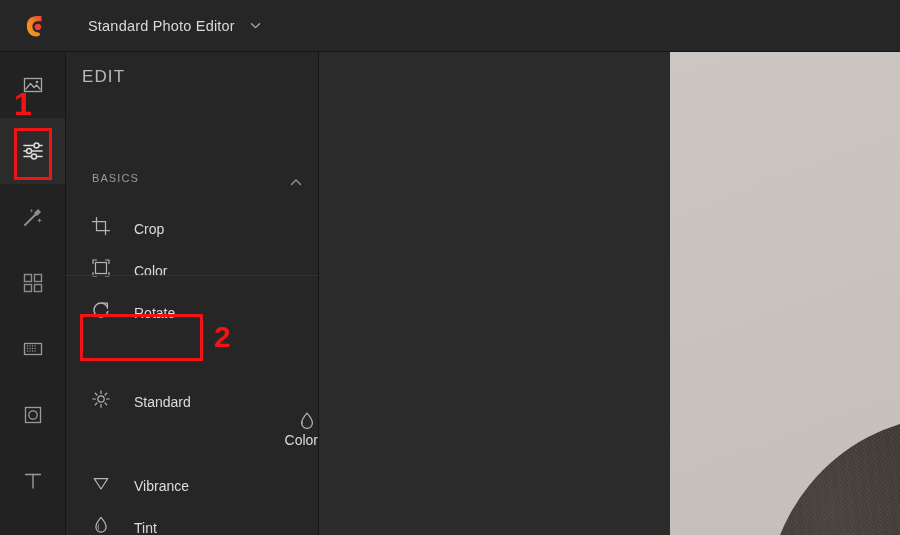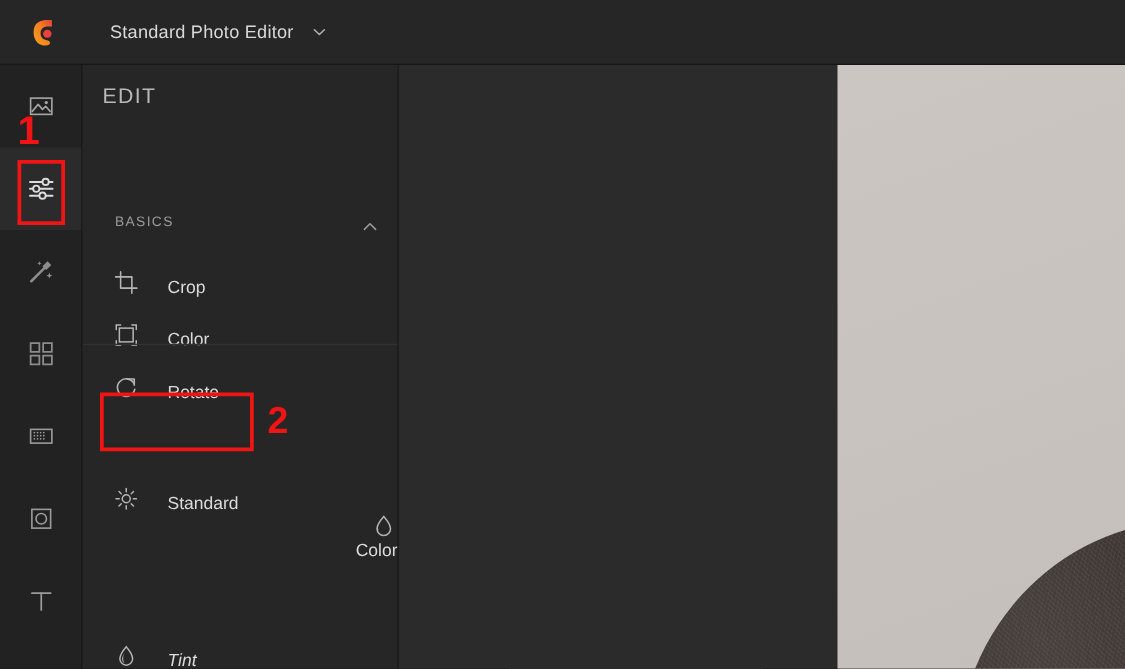--- a/index.html
+++ b/index.html
@@ -314,22 +314,30 @@
     <div class="item" style="top:358px;flex-direction:column;">
       <span class="ico">
         <svg width="20" height="20" viewBox="0 0 20 20">
           <path d="M10 2.2 C10 2.2 4.6 8.4 4.6 12 A5.4 5.4 0 0 0 15.4 12 C15.4 8.4 10 2.2 10 2.2 Z" fill="none" stroke="#b5b5b5" stroke-width="1.2"></path>
           <path d="M10 2.2 C10 2.2 8.2 4.3 6.7 6.9 A6.6 6.6 0 0 0 6.1 13.6 A5.4 5.4 0 0 1 4.6 12 C4.6 8.4 10 2.2 10 2.2 Z" fill="#b5b5b5"></path>
         </svg>
       </span>
       <span class="txt">Color</span>
     </div>
 
-
-    <div class="item" style="top:442px;font-style:italic;">
+    <div class="item" style="top:400px;">
+      <span class="ico">
+        <svg width="20" height="20" viewBox="0 0 20 20">
+          <path d="M3.2 5.5 L16.8 5.5 L10 16 Z" fill="none" stroke="#b5b5b5" stroke-width="1.25" stroke-linejoin="round"></path>
+        </svg>
+      </span>
+      <span class="txt">Vibrance</span>
+    </div>
+
+    <div class="item" style="top:442px;">
       <span class="ico">
         <svg width="20" height="20" viewBox="0 0 20 20">
           <path d="M10 2.4 C10 2.4 4.9 8.4 4.9 12 A5.1 5.1 0 0 0 15.1 12 C15.1 8.4 10 2.4 10 2.4 Z" fill="none" stroke="#b5b5b5" stroke-width="1.2"></path>
           <path d="M8.4 7.8 C7.2 9.6 6.6 11.2 6.6 12.3 A3.5 3.5 0 0 0 8.6 15.4 C7.1 13.5 7.3 10.4 8.4 7.8 Z" fill="#b5b5b5"></path>
         </svg>
       </span>
       <span class="txt">Tint</span>
     </div>
 
   </div>

